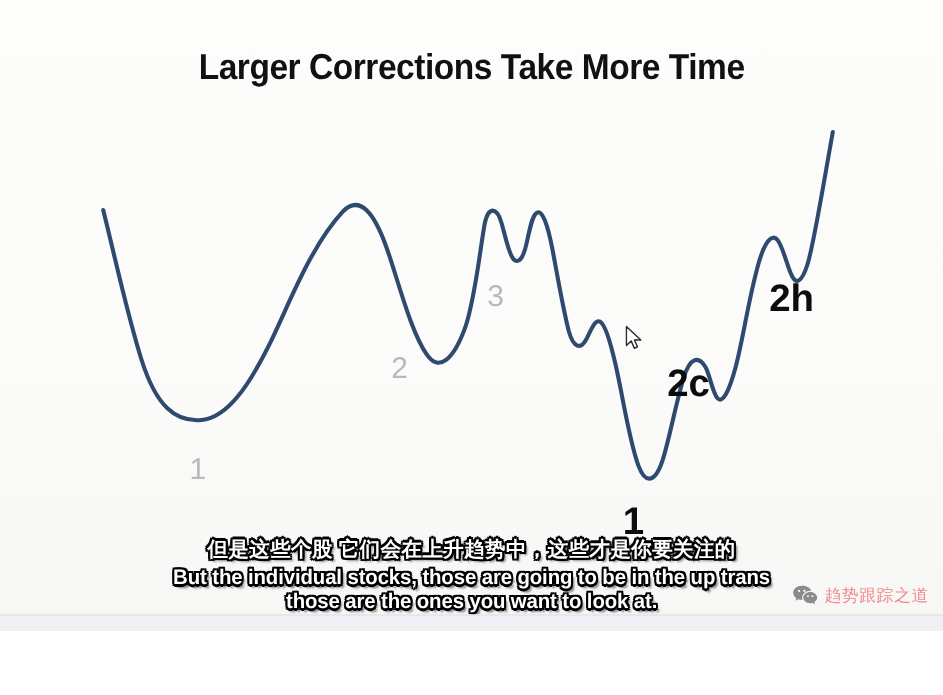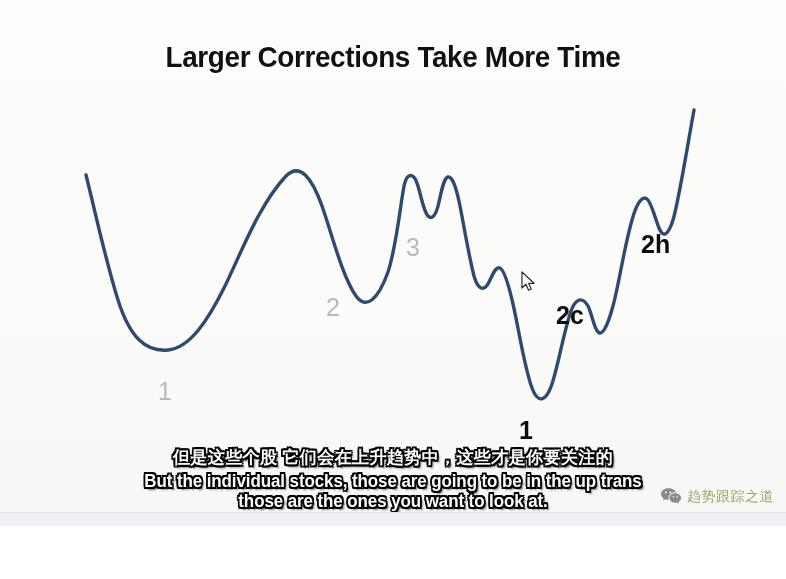--- a/index.html
+++ b/index.html
@@ -72,21 +72,21 @@
     line-height: 1;
     white-space: nowrap;
   }
   .wave-label.gray {
     color: #b9b9b9;
     font-size: 25px;
     font-weight: normal;
   }
   .wave-label.dark {
     color: #0c0c0c;
-    font-size: 25px;
+    font-size: 32px;
     font-weight: bold;
   }
   #label-gray-1 { left: 158px; top: 379px; }
   #label-gray-2 { left: 326px; top: 295px; }
   #label-gray-3 { left: 406px; top: 235px; }
   #label-dark-1 { left: 519px; top: 418px; }
   #label-dark-2c { left: 556px; top: 303px; }
   #label-dark-2h { left: 641px; top: 232px; }
 
   
@@ -144,21 +144,21 @@
     right: 12px;
     bottom: 20px;
     display: flex;
     align-items: center;
     gap: 5px;
     opacity: 0.62;
   }
   #watermark .wm-text {
     font-family: "DejaVu Sans", sans-serif;
     font-size: 14px;
-    color: #4d7c0f;
+    color: #ef4444;
     white-space: nowrap;
     letter-spacing: 0.5px;
   }
   #wechat-icon { display: block; }
 </style>
 </head>
 <body>
 
 <div id="screen">
 

